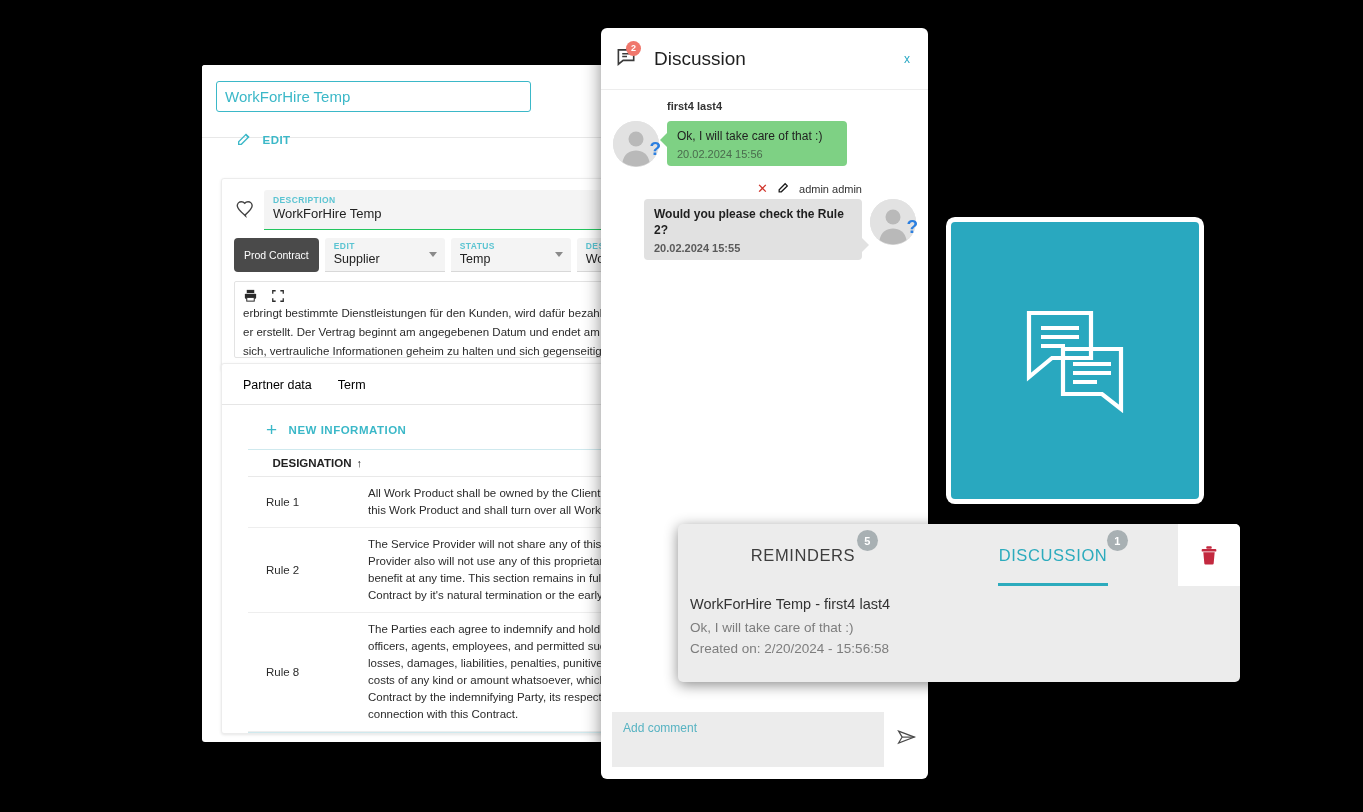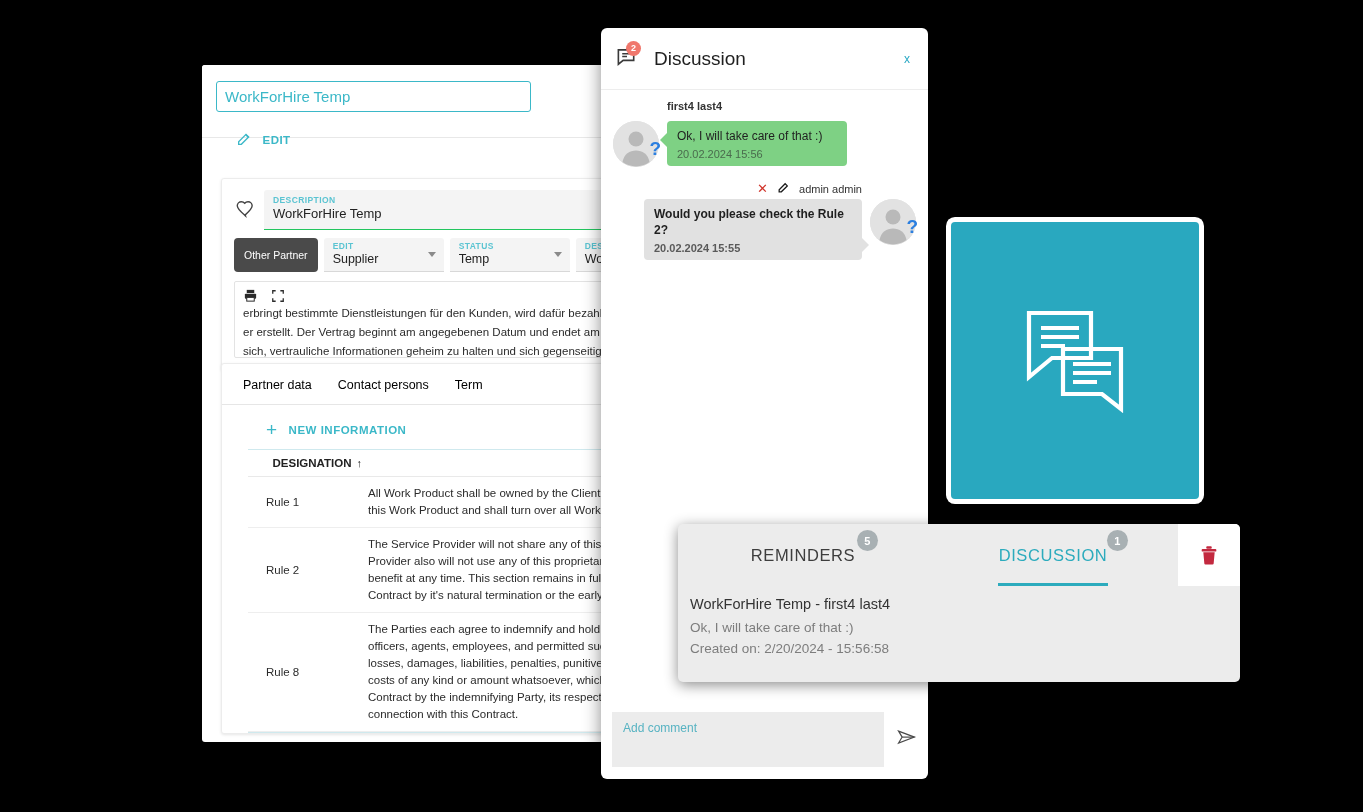--- a/index.html
+++ b/index.html
@@ -279,21 +279,21 @@
             <path d="M12 20.5l-1.4-1.3C5.6 14.9 2.6 12.2 2.6 8.9 2.6 6.3 4.7 4.2 7.3 4.2c1.5 0 2.9.7 3.8 1.8.9-1.1 2.3-1.8 3.8-1.8 2.6 0 4.7 2.1 4.7 4.7 0 3.3-3 6-7.9 10.4L12 20.5z"></path>
           </svg>
         </div>
         <div class="desc-field">
           <div class="fld-label">DESCRIPTION</div>
           <div class="fld-value">WorkForHire Temp</div>
         </div>
       </div>
 
       <div class="sum-row2">
-        <div class="chip-type">Other Partner</div>
+        <div class="chip-type">Prod Contract</div>
 
         <div class="sel-field" style="width:120px">
           <div class="fld-label">EDIT</div>
           <div class="fld-value">Supplier</div>
           <span class="caret"></span>
         </div>
 
         <div class="sel-field" style="width:120px">
           <div class="fld-label">STATUS</div>
           <div class="fld-value">Temp</div>
@@ -326,21 +326,20 @@
           <span>er erstellt. Der Vertrag beginnt am angegebenen Datum und endet am ang</span><br>
           <span>sich, vertrauliche Informationen geheim zu halten und sich gegenseitig vo</span><br>
           
         </div>
       </div>
     </div>
 
     <div class="tabs-card">
       <div class="tabs-strip">
         <div class="tab">Partner data</div>
-        <div class="tab">Contact persons</div>
         <div class="tab">Term</div>
       </div>
 
       <div class="new-info">
         <span class="plus">+</span>
         <span>NEW INFORMATION</span>
       </div>
 
       <table class="info-table">
         <thead>

